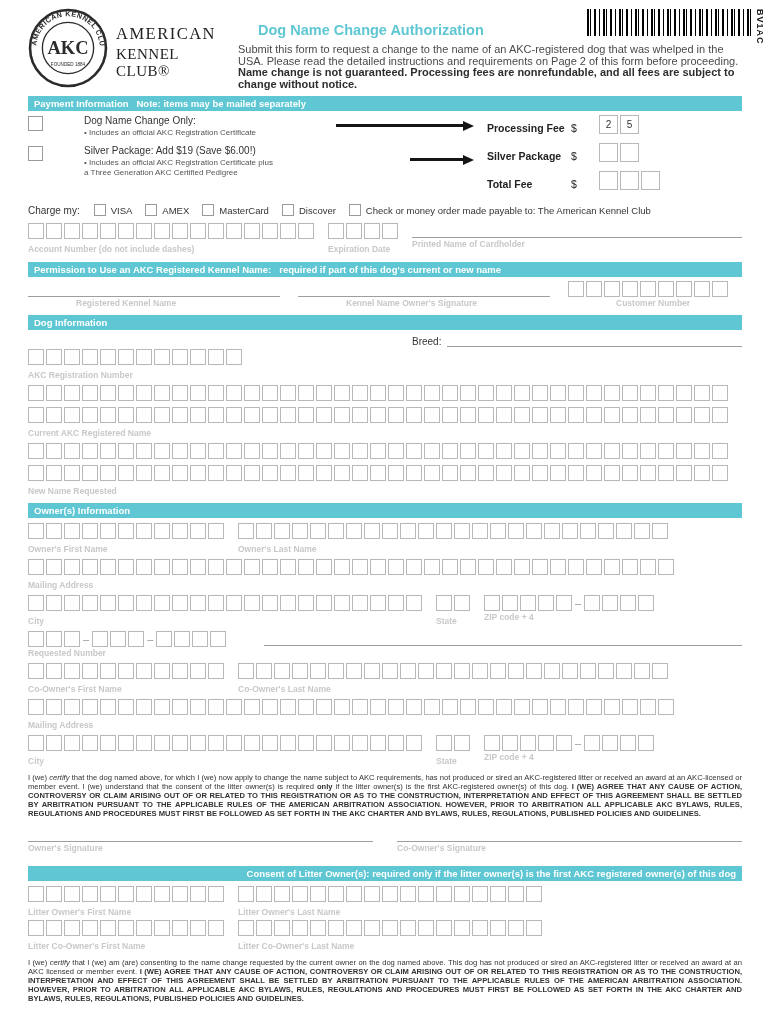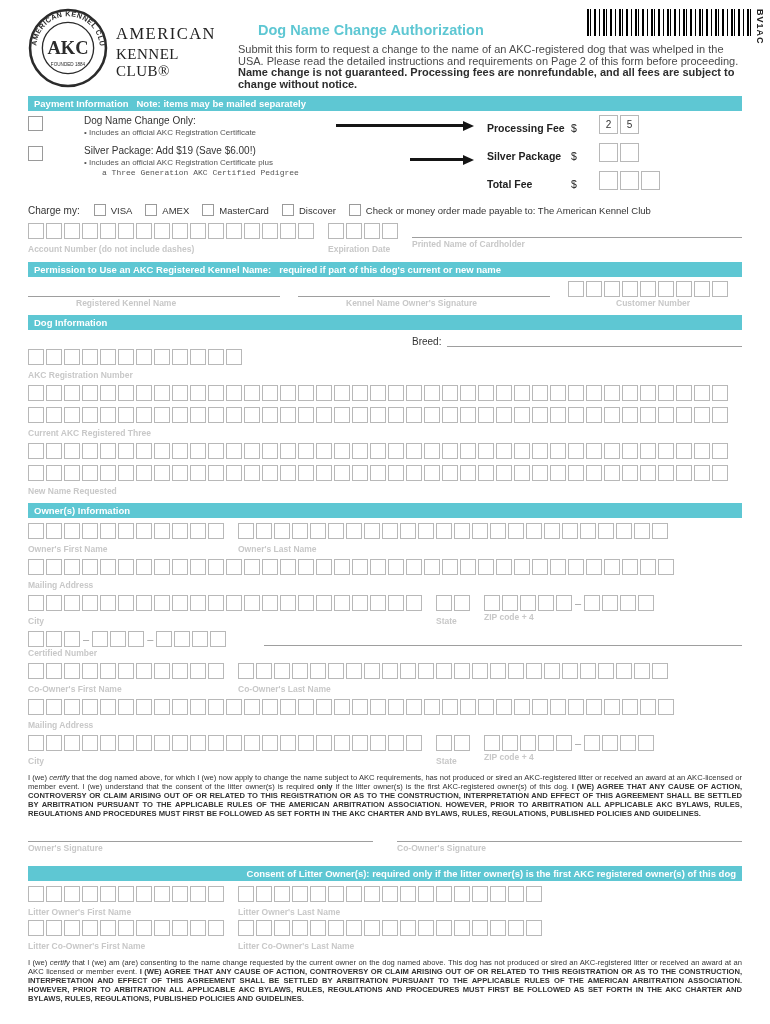--- a/index.html
+++ b/index.html
@@ -38,21 +38,21 @@
   .grow{flex:1;}
   .dash{color:#999;padding:0 3px;font-size:11px;line-height:16px;}
 
   
   .payment-top{position:relative;display:flex;margin-top:4px;}
   .pay-options{flex:1;}
   .opt{display:flex;margin-bottom:8px;gap:32px;}
   .opt .check{margin-right:9px;margin-top:1px;}
   .opt-label{font-size:10px;color:#333;}
   .opt-detail{font-size:8px;color:#555;margin-top:2px;}
-  .opt-detail.indent{margin-left:18px;margin-top:1px;font-family:Liberation Mono, monospace;}
+  .opt-detail.indent{margin-left:0;margin-top:1px;}
   .arrow{position:absolute;height:3px;background:#151515;}
   .arrow::after{content:"";position:absolute;right:-10px;top:50%;transform:translateY(-50%);border-left:11px solid #151515;border-top:5px solid transparent;border-bottom:5px solid transparent;}
   .arrow1{left:308px;top:9px;width:128px;}
   .arrow2{left:382px;top:43px;width:54px;}
   .fees{flex:0 0 255px;margin-left:13px;}
   .fee-row{display:flex;align-items:flex-end;margin-bottom:9px;}
   .fee-label{font-weight:bold;font-size:10.5px;color:#222;width:84px;}
   .dollar{font-size:10.5px;color:#222;width:28px;}
   .charge-row{display:flex;align-items:center;margin-top:5px;font-size:9.5px;color:#333;}
   .chargelbl{font-size:10px;margin-right:14px;}
@@ -358,21 +358,21 @@
       <span class="cell"></span>
       <span class="cell"></span>
       <span class="cell"></span>
       <span class="cell"></span>
       <span class="cell"></span>
       <span class="cell"></span>
       <span class="cell"></span>
       <span class="cell"></span>
       <span class="cell"></span>
     </div>
-  <div class="fieldlabel">Current AKC Registered Three</div>
+  <div class="fieldlabel">Current AKC Registered Name</div>
   <div class="cellrow mt">
       <span class="cell"></span>
       <span class="cell"></span>
       <span class="cell"></span>
       <span class="cell"></span>
       <span class="cell"></span>
       <span class="cell"></span>
       <span class="cell"></span>
       <span class="cell"></span>
       <span class="cell"></span>
@@ -614,21 +614,21 @@
             <span class="cell"></span>
           </span>
         <span class="dash">–</span>
         <span class="cellrow">
             <span class="cell"></span>
             <span class="cell"></span>
             <span class="cell"></span>
             <span class="cell"></span>
           </span>
       </div>
-      <div class="fieldlabel">Certified Number</div>
+      <div class="fieldlabel">Requested Number</div>
     </div>
     <div class="grow emailgroup">
       <div class="uline"></div>
     </div>
   </div>
   <div class="row2">
     <div>
       <div class="cellrow">
           <span class="cell"></span>
           <span class="cell"></span>

